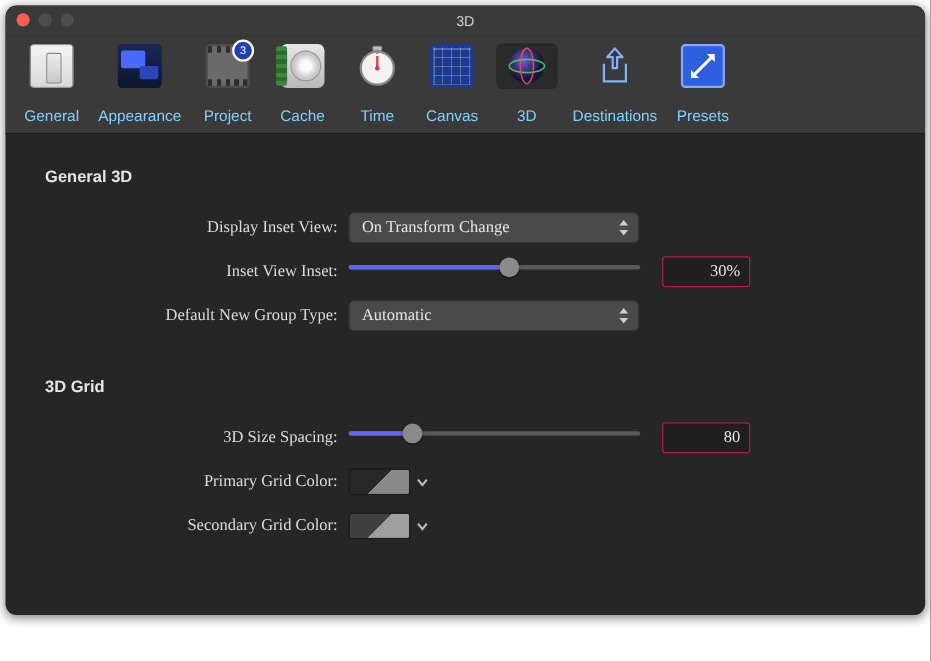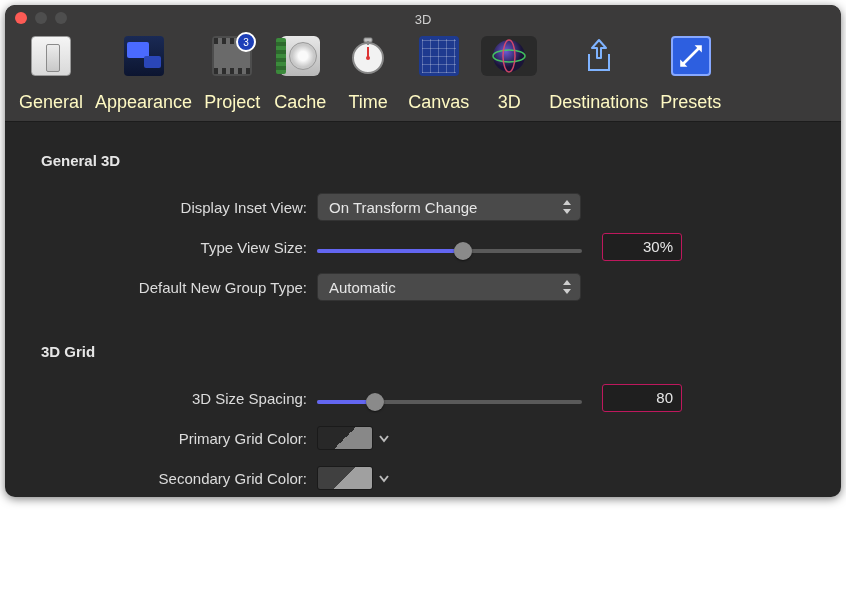--- a/index.html
+++ b/index.html
@@ -7,21 +7,21 @@
     background: #ffffff;
     font-family: -apple-system, BlinkMacSystemFont, "Helvetica Neue", sans-serif;
     font-size: 13px;
     color: #e8e8e8;
     width: 846px;
     height: 601px;
     padding: 5px;
   }
   .window {
     width: 836px;
-    height: 492px;
+    height: 554px;
     background: #262626;
     border-radius: 10px;
     overflow: hidden;
     box-shadow: 0 2px 10px rgba(0,0,0,0.5);
     position: relative;
   }
   .titlebar {
     height: 28px;
     background: #3b3a3a;
     position: relative;
@@ -74,22 +74,22 @@
   .tool-icon-wrap {
     width: 56px;
     height: 56px;
     display: flex;
     align-items: center;
     justify-content: center;
   }
   .tool-item.narrow { min-width: 58px; }
   .tool-item.wide { min-width: 92px; }
   .tool-label {
-    font-size: 18px;
-    color: #fef9c3;
+    font-size: 14px;
+    color: #7dd3fc;
     margin-top: 16px;
     white-space: nowrap;
   }
 
   
   .ico {
     width: 40px; height: 40px;
     position: relative;
   }
   
@@ -200,31 +200,32 @@
     margin-bottom: 18px;
     padding-left: 4px;
   }
   .section {
     margin-bottom: 36px;
   }
   .row {
     display: flex;
     align-items: center;
     height: 40px;
+    font-family: Liberation Serif, serif;
   }
   .row-label {
     width: 280px;
     text-align: right;
     font-size: 15px;
     color: #dcdcdc;
     padding-right: 10px;
   }
   .row-controls {
     display: flex;
-    align-items: flex-end;
+    align-items: flex-start;
     gap: 20px;
   }
 
   .popup {
     display:inline-flex; align-items:center; justify-content:space-between;
     background:#4a4a4a;
     border-radius:5px;
     height:28px;
     padding:0 8px 0 12px;
     font-size:15px;
@@ -422,21 +423,21 @@
         <div class="row-label">Display Inset View:</div>
         <div class="row-controls">
           <div class="popup">
             <span>On Transform Change</span>
             <span class="arrows"></span>
           </div>
         </div>
       </div>
 
       <div class="row">
-        <div class="row-label">Type View Size:</div>
+        <div class="row-label">Inset View Inset:</div>
         <div class="row-controls">
           <div class="slider">
             <div class="slider-track"></div>
             <div class="slider-fill" id="fill-inset" style="width: 55%;"></div>
             <div class="slider-thumb" id="thumb-inset" style="left: 55%;"></div>
           </div>
           <div class="value-box">30%</div>
         </div>
       </div>
 

